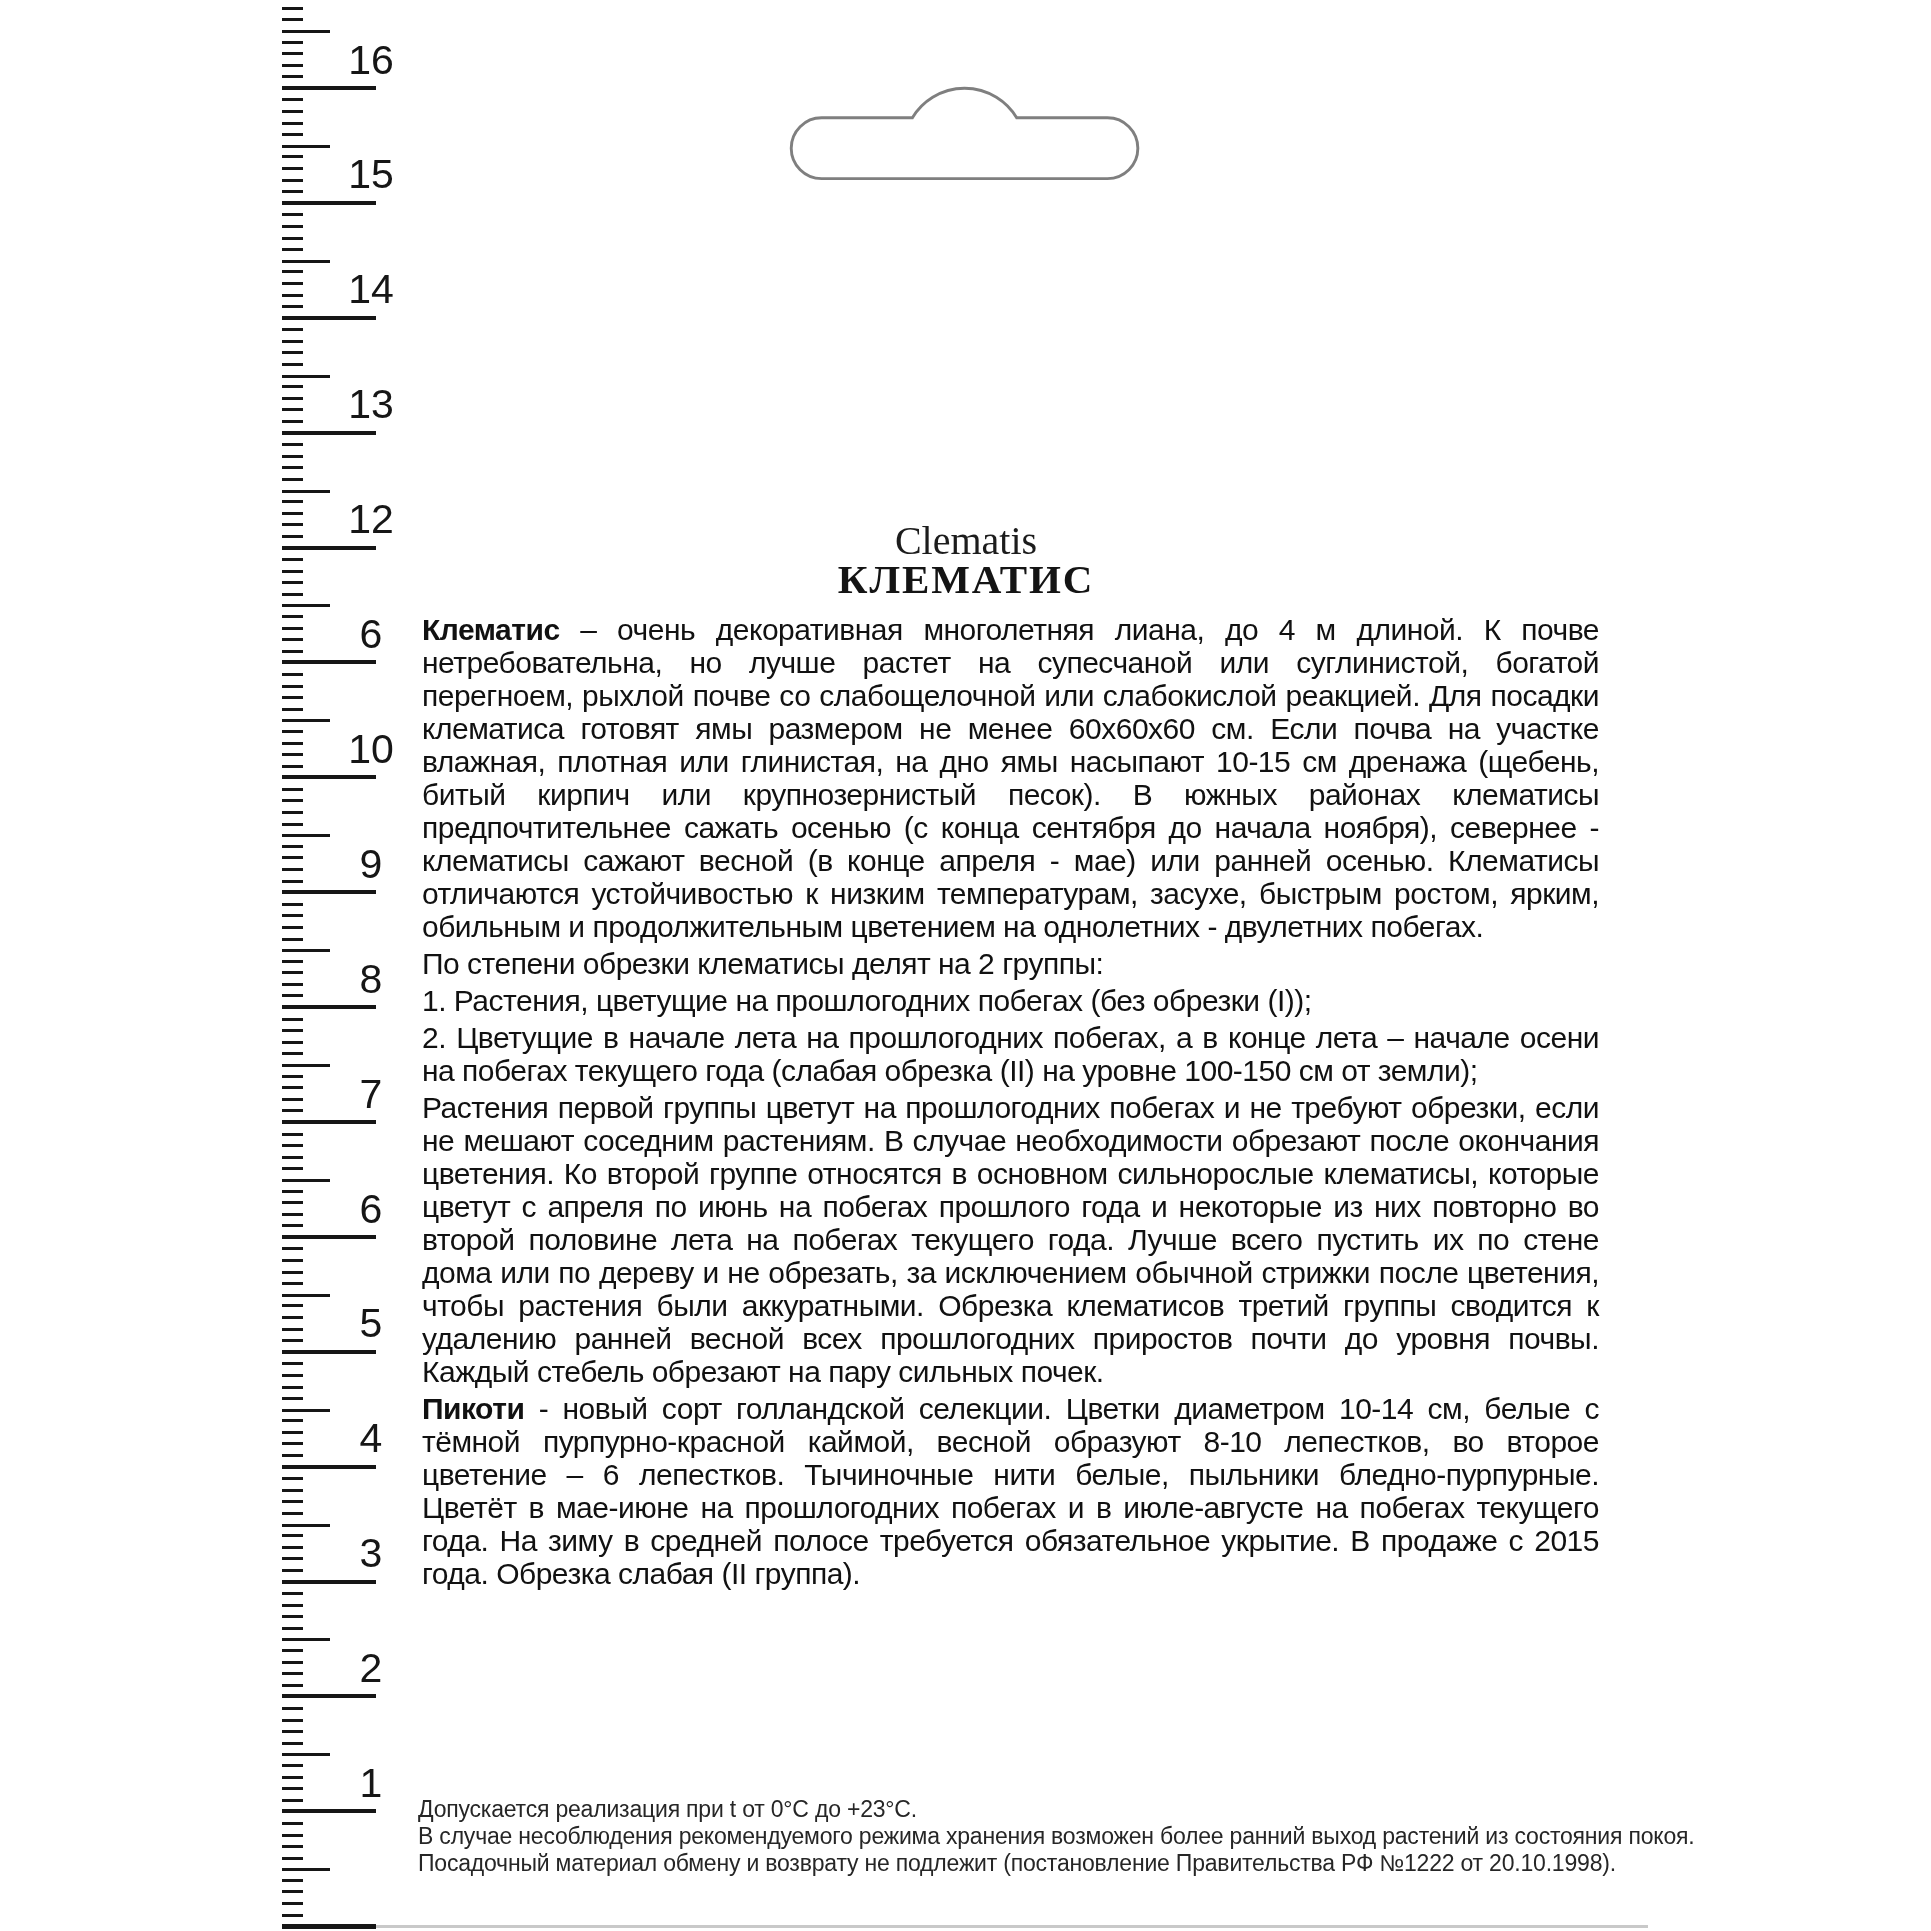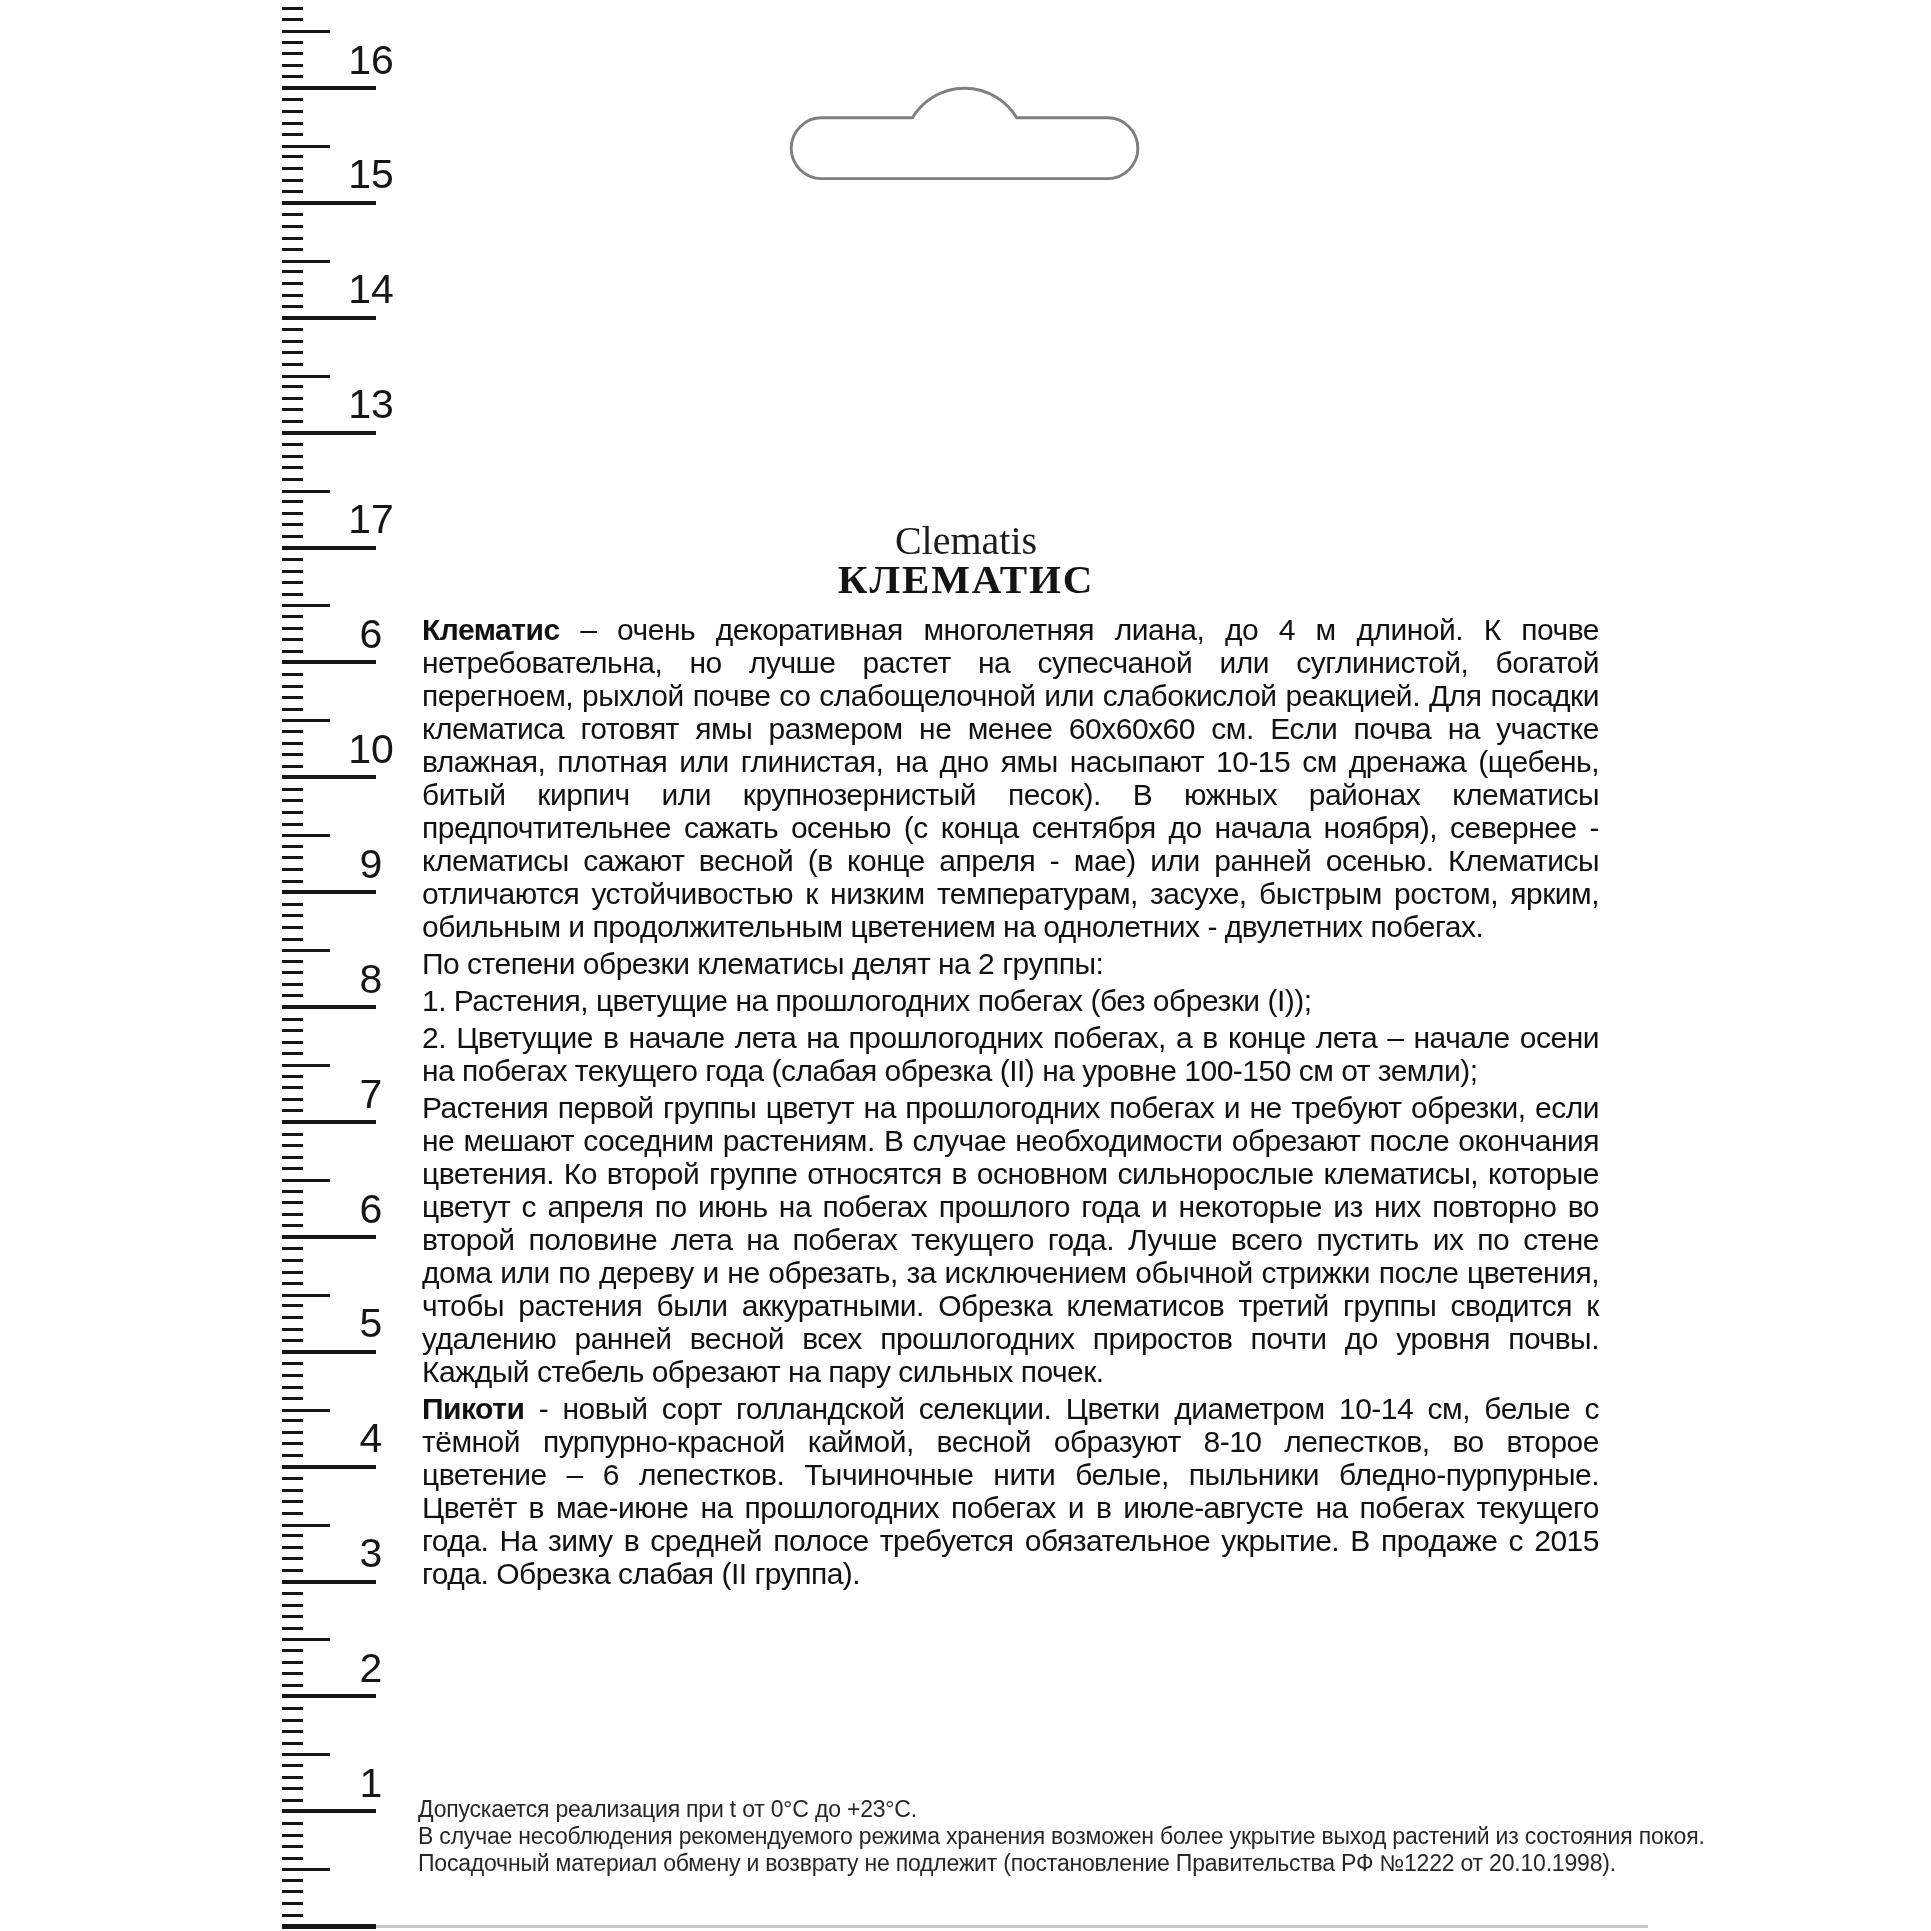--- a/index.html
+++ b/index.html
@@ -178,21 +178,21 @@
       <div class="tick minor" style="left: 282px; top: 650px;"></div>
       <div class="tick minor" style="left: 282px; top: 638px;"></div>
       <div class="tick minor" style="left: 282px; top: 627px;"></div>
       <div class="tick minor" style="left: 282px; top: 615px;"></div>
       <div class="tick medium" style="left: 282px; top: 604px;"></div>
       <div class="tick minor" style="left: 282px; top: 593px;"></div>
       <div class="tick minor" style="left: 282px; top: 581px;"></div>
       <div class="tick minor" style="left: 282px; top: 570px;"></div>
       <div class="tick minor" style="left: 282px; top: 558px;"></div>
       <div class="tick major" style="left: 282px; top: 546px;"></div>
-      <div class="ruler-num" style="left: 371px; top: 499px;">17</div>
+      <div class="ruler-num" style="left: 371px; top: 499px;">12</div>
       <div class="tick minor" style="left: 282px; top: 535px;"></div>
       <div class="tick minor" style="left: 282px; top: 523px;"></div>
       <div class="tick minor" style="left: 282px; top: 512px;"></div>
       <div class="tick minor" style="left: 282px; top: 500px;"></div>
       <div class="tick medium" style="left: 282px; top: 490px;"></div>
       <div class="tick minor" style="left: 282px; top: 478px;"></div>
       <div class="tick minor" style="left: 282px; top: 466px;"></div>
       <div class="tick minor" style="left: 282px; top: 455px;"></div>
       <div class="tick minor" style="left: 282px; top: 443px;"></div>
       <div class="tick major" style="left: 282px; top: 431px;"></div>
@@ -250,18 +250,18 @@
       <p><b>Клематис</b> – очень декоративная многолетняя  лиана, до 4 м длиной. К почве нетребовательна, но лучше растет на супесчаной или суглинистой, богатой перегноем, рыхлой почве со слабощелочной или слабокислой реакцией. Для посадки клематиса готовят ямы размером не менее 60х60х60 см. Если почва на участке влажная, плотная или глинистая, на дно ямы насыпают 10-15 см дренажа (щебень, битый кирпич или крупнозернистый песок). В южных районах клематисы предпочтительнее сажать осенью (с конца сентября до начала ноября), севернее - клематисы сажают весной (в конце апреля - мае) или ранней осенью. Клематисы отличаются устойчивостью к низким температурам, засухе, быстрым ростом, ярким, обильным и продолжительным цветением на однолетних - двулетних побегах.</p>
       <p>По степени обрезки клематисы делят на 2 группы:</p>
       <p>1. Растения, цветущие на прошлогодних побегах (без обрезки (I));</p>
       <p>2. Цветущие в начале лета на прошлогодних побегах, а в конце лета – начале осени на  побегах текущего года (слабая обрезка (II) на уровне 100-150 см от земли);</p>
       <p>Растения первой группы цветут на прошлогодних побегах и не требуют обрезки, если не мешают соседним растениям. В случае необходимости обрезают после окончания цветения. Ко второй группе относятся в основном сильнорослые клематисы, которые цветут с апреля по июнь на побегах прошлого года и некоторые из них повторно во второй половине лета на побегах текущего года. Лучше всего пустить их по стене дома или по дереву и не обрезать, за исключением обычной стрижки после цветения, чтобы растения были аккуратными. Обрезка клематисов третий группы сводится к удалению ранней весной всех прошлогодних приростов почти до уровня почвы. Каждый стебель обрезают на пару сильных почек.</p>
       <p><b>Пикоти</b> - новый сорт голландской селекции. Цветки диаметром 10-14 см, белые с тёмной пурпурно-красной каймой, весной образуют 8-10 лепестков, во второе цветение – 6 лепестков. Тычиночные нити белые, пыльники бледно-пурпурные. Цветёт в мае-июне на прошлогодних побегах и в июле-августе на побегах текущего года. На зиму в средней полосе требуется обязательное укрытие. В продаже с 2015 года. Обрезка слабая (II группа).</p>
     </div>
 
   <div class="footer" id="footer">
       <div>Допускается реализация при t от 0°С до +23°С.</div>
-      <div>В случае несоблюдения рекомендуемого режима хранения возможен более укрытие выход растений из состояния покоя.</div>
+      <div>В случае несоблюдения рекомендуемого режима хранения возможен более ранний выход растений из состояния покоя.</div>
       <div>Посадочный материал обмену и возврату не подлежит (постановление Правительства РФ №1222 от 20.10.1998).</div>
     </div>
 
 </div>
 
 
 </body></html>

